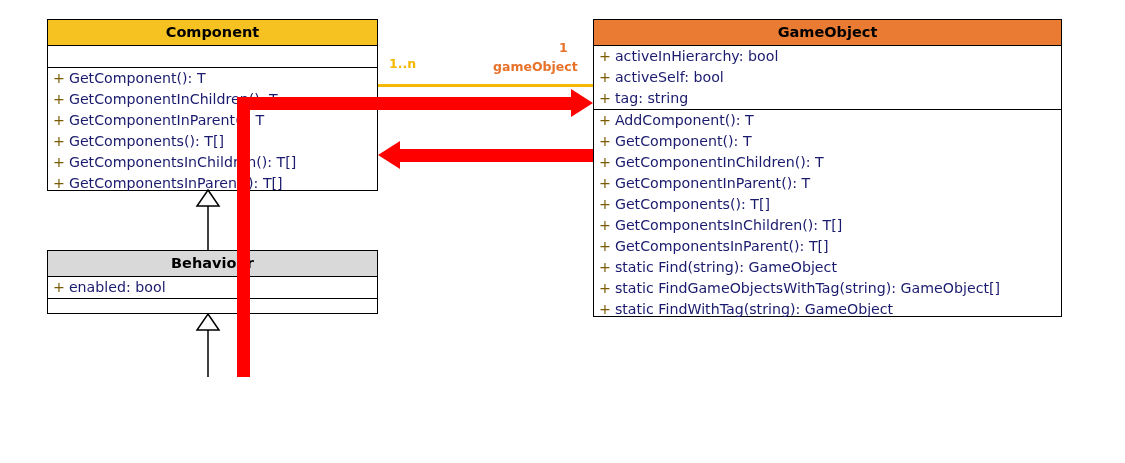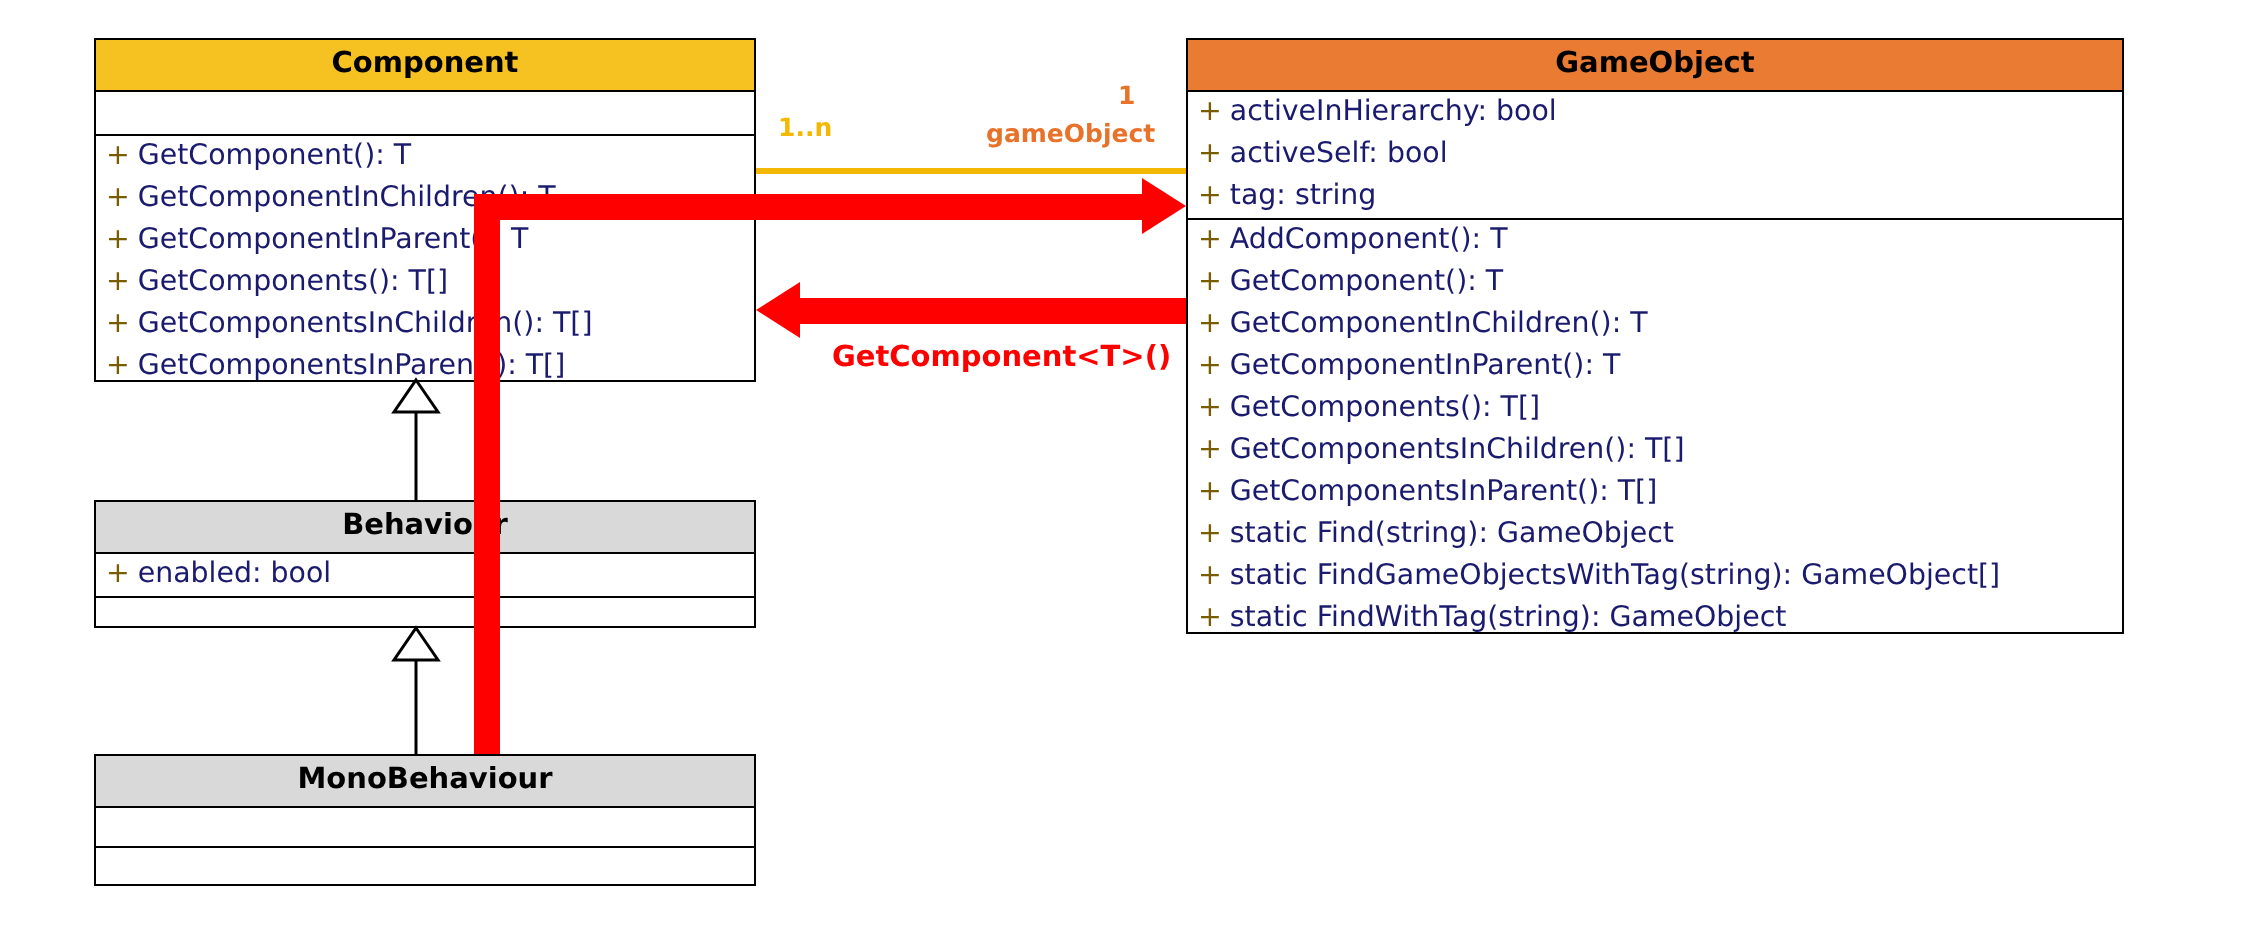--- a/index.html
+++ b/index.html
@@ -170,29 +170,20 @@
   <div class="uml-class" id="class-behaviour">
     <div class="uml-header">Behaviour</div>
     <div class="uml-compartment">
       <div class="uml-row"><span class="sign">+</span>enabled: bool</div>
     </div>
     <div class="uml-compartment last">
       <div class="uml-row empty-row"></div>
     </div>
   </div>
 
-  <div class="uml-class" id="class-monobehaviour">
-    <div class="uml-header">MonoBehaviour</div>
-    <div class="uml-compartment">
-      <div class="uml-row empty-row"></div>
-    </div>
-    <div class="uml-compartment last">
-      <div class="uml-row empty-row"></div>
-    </div>
-  </div>
 
   <svg style="position:absolute; left:185px; top:188px; width:46px; height:64px; overflow:visible;">
     <polygon points="23,2 34,18 12,18" fill="#ffffff" stroke="#000000" stroke-width="1.5"></polygon>
     <line x1="23" y1="18" x2="23" y2="62" stroke="#000000" stroke-width="1.5"></line>
   </svg>
 
   <svg style="position:absolute; left:185px; top:312px; width:46px; height:67px; overflow:visible;">
     <polygon points="23,2 34,18 12,18" fill="#ffffff" stroke="#000000" stroke-width="1.5"></polygon>
     <line x1="23" y1="18" x2="23" y2="65" stroke="#000000" stroke-width="1.5"></line>
   </svg>
@@ -203,15 +194,14 @@
   <div class="assoc-label label-orange" style="left:493px; top:60px;">gameObject</div>
 
   <div class="red-bar" style="left:237px; top:97px; width:13px; height:280px;"></div>
 
   <div class="red-bar" style="left:237px; top:97px; width:342px; height:13px;"></div>
   <div class="red-arrow-right" style="left:571px; top:89px;"></div>
 
   <div class="red-bar" style="left:400px; top:149px; width:193px; height:13px;"></div>
   <div class="red-arrow-left" style="left:378px; top:141px;"></div>
 
-  <div class="red-label" style="left:416px; top:171px;">GetComponent&lt;T&gt;()</div>
 
 </div>
 
 </body></html>

